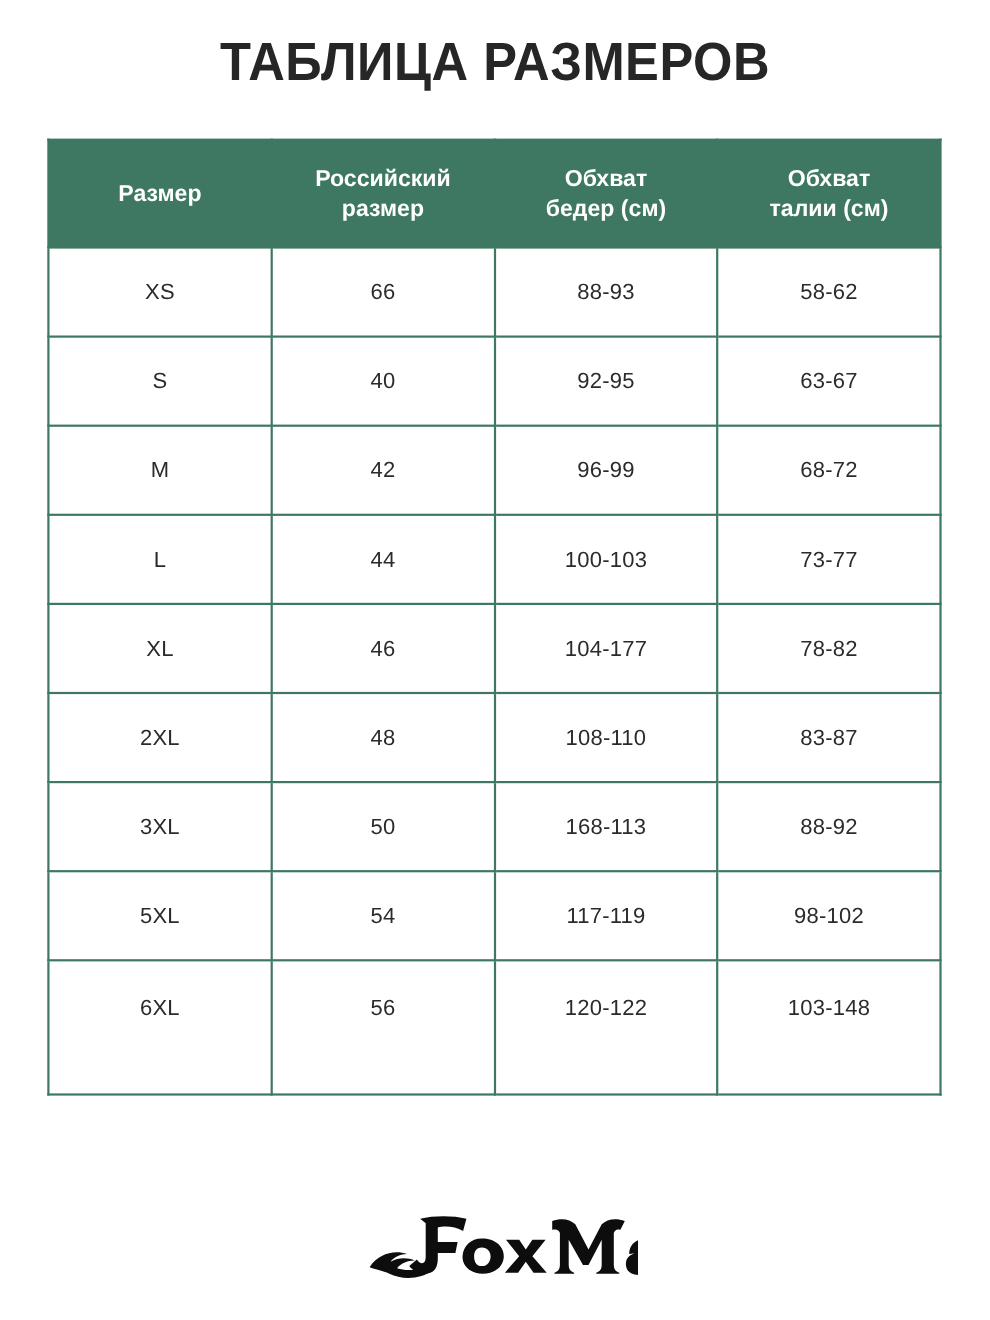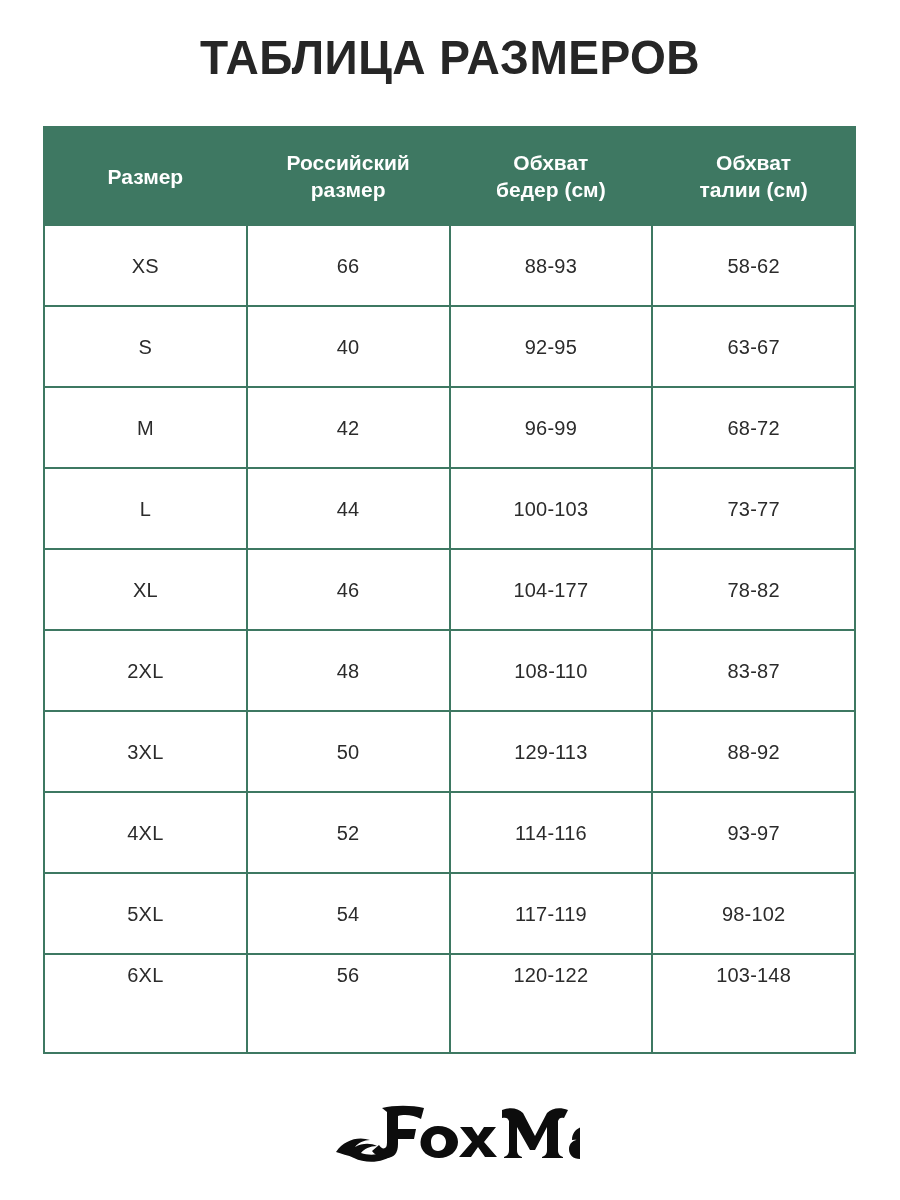--- a/index.html
+++ b/index.html
@@ -95,21 +95,21 @@
     font-size: 20px;
     line-height: 30px;
     font-weight: 400;
     color: #2b2b2b;
     letter-spacing: 0.2px;
   }
 
   tbody tr:last-child td {
     height: 92px;
     vertical-align: top;
-    padding-top: 5px;
+    padding-top: 28px;
   }
 
   
   .logo {
     position: absolute;
     left: 0;
     top: 1094px;
     width: 900px;
     height: 76px;
     display: flex;
@@ -185,28 +185,22 @@
           </tr>
           <tr>
             <td>2XL</td>
             <td>48</td>
             <td>108-110</td>
             <td>83-87</td>
           </tr>
           <tr>
             <td>3XL</td>
             <td>50</td>
-            <td>129-113</td>
+            <td>168-113</td>
             <td>88-92</td>
-          </tr>
-          <tr>
-            <td>4XL</td>
-            <td>52</td>
-            <td>114-116</td>
-            <td>93-97</td>
           </tr>
           <tr>
             <td>5XL</td>
             <td>54</td>
             <td>117-119</td>
             <td>98-102</td>
           </tr>
           <tr>
             <td>6XL</td>
             <td>56</td>

